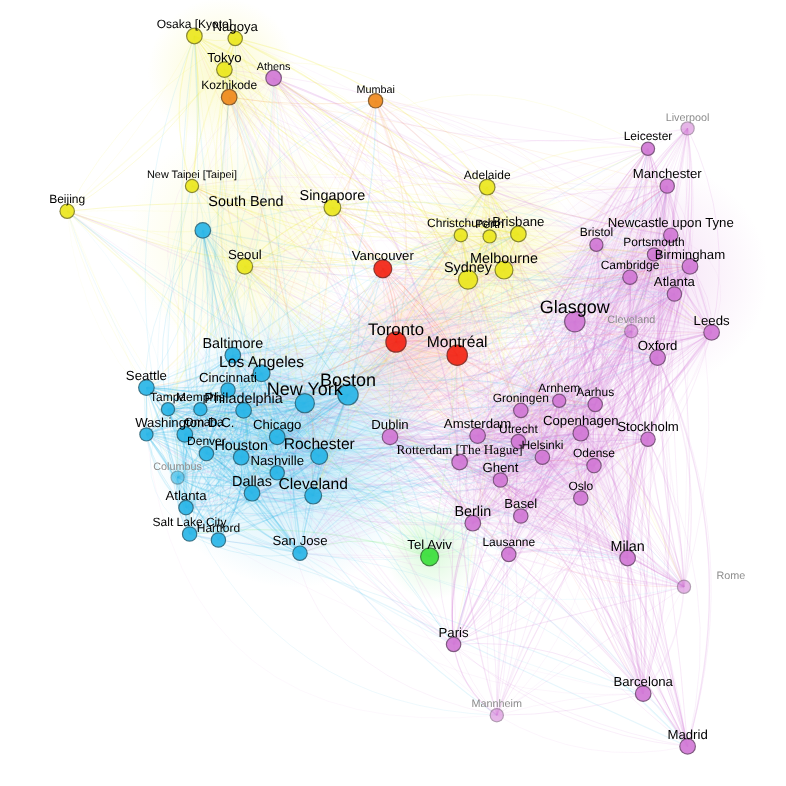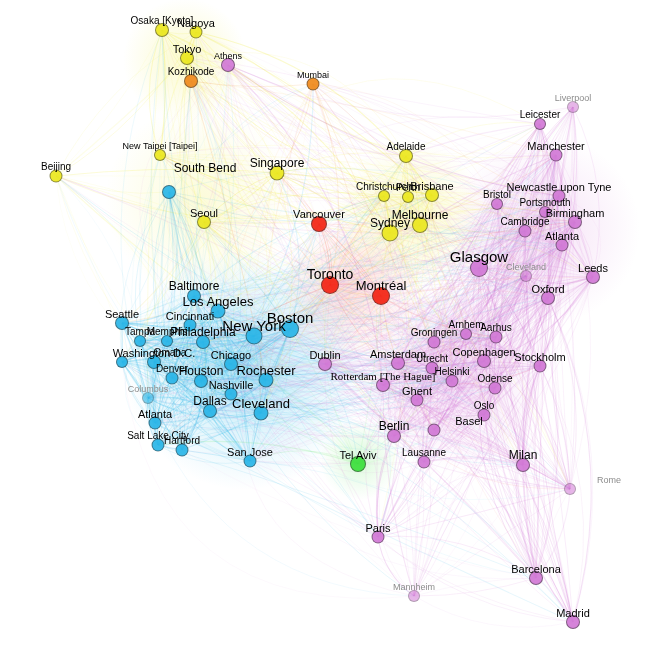--- a/index.html
+++ b/index.html
@@ -2003,21 +2003,21 @@
       <div class="label" style="left: 210px; top: 401px; font-size: 12px;">Dallas</div>
       <div class="node" title="Cleveland" style="left: 261px; top: 413px; width: 15px; height: 15px; background: rgb(42, 182, 232); opacity: 0.92;"></div>
       <div class="label" style="left: 261px; top: 403px; font-size: 13px;">Cleveland</div>
       <div class="node" title="Oslo" style="left: 484px; top: 415px; width: 13px; height: 13px; background: rgb(210, 121, 214); opacity: 0.92;"></div>
       <div class="label" style="left: 484px; top: 406px; font-size: 10px;">Oslo</div>
       <div class="node" title="Atlanta" style="left: 155px; top: 423px; width: 13px; height: 13px; background: rgb(42, 182, 232); opacity: 0.92;"></div>
       <div class="label" style="left: 155px; top: 414px; font-size: 11px;">Atlanta</div>
       <div class="node" title="Berlin" style="left: 394px; top: 436px; width: 14px; height: 14px; background: rgb(210, 121, 214); opacity: 0.92;"></div>
       <div class="label" style="left: 394px; top: 426px; font-size: 12px;">Berlin</div>
       <div class="node" title="Basel" style="left: 434px; top: 430px; width: 13px; height: 13px; background: rgb(210, 121, 214); opacity: 0.92;"></div>
-      <div class="label" style="left: 434px; top: 421px; font-size: 11px; margin-left: 35px;">Basel</div>
+      <div class="label" style="left: 434px; top: 421px; font-size: 11px;">Basel</div>
       <div class="node" title="Salt Lake City" style="left: 158px; top: 445px; width: 13px; height: 13px; background: rgb(42, 182, 232); opacity: 0.92;"></div>
       <div class="label" style="left: 158px; top: 436px; font-size: 10px;">Salt Lake City</div>
       <div class="node" title="Hartford" style="left: 182px; top: 450px; width: 13px; height: 13px; background: rgb(42, 182, 232); opacity: 0.92;"></div>
       <div class="label" style="left: 182px; top: 441px; font-size: 10px;">Hartford</div>
       <div class="node" title="Tel Aviv" style="left: 358px; top: 464px; width: 16px; height: 16px; background: rgb(60, 224, 60); opacity: 0.92;"></div>
       <div class="label" style="left: 358px; top: 455px; font-size: 11px;">Tel Aviv</div>
       <div class="node" title="Lausanne" style="left: 424px; top: 462px; width: 13px; height: 13px; background: rgb(210, 121, 214); opacity: 0.92;"></div>
       <div class="label" style="left: 424px; top: 453px; font-size: 10px;">Lausanne</div>
       <div class="node" title="San Jose" style="left: 250px; top: 461px; width: 13px; height: 13px; background: rgb(42, 182, 232); opacity: 0.92;"></div>
       <div class="label" style="left: 250px; top: 452px; font-size: 11px;">San Jose</div>

